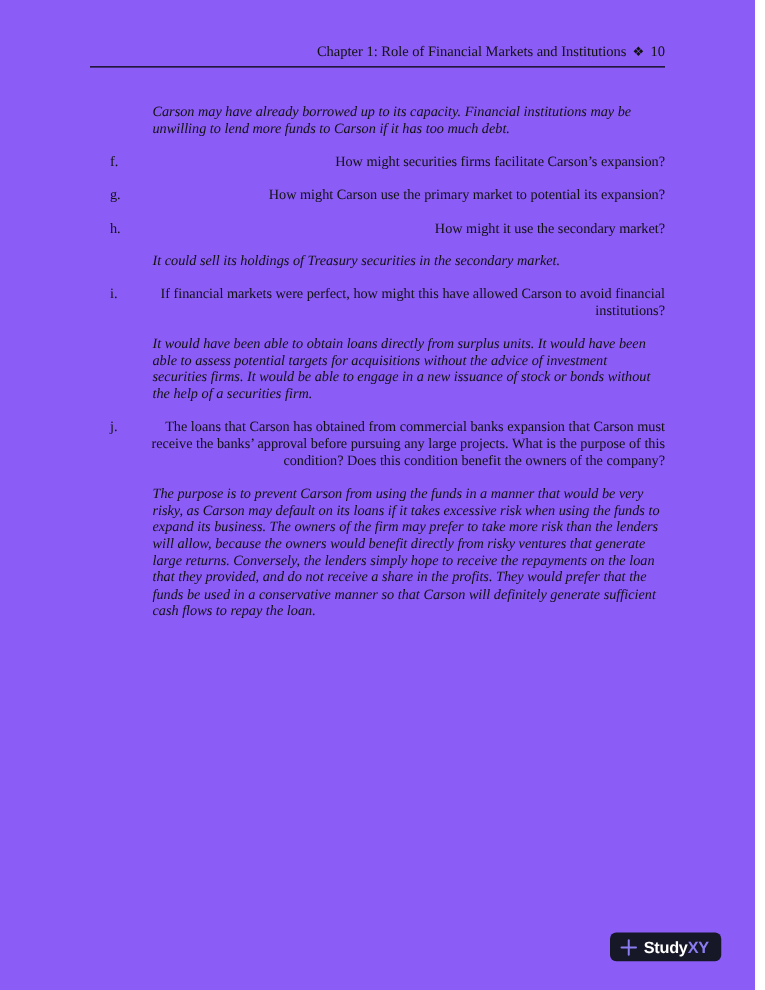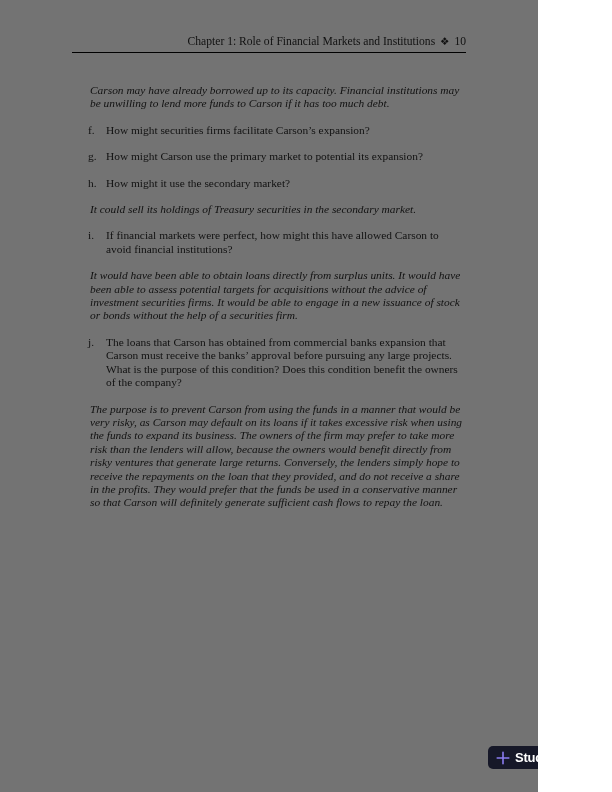--- a/index.html
+++ b/index.html
@@ -2,27 +2,26 @@
 <html><head>
 <meta charset="utf-8">
 <style>
   html, body {
     margin: 0;
     padding: 0;
     background: #ffffff;
   }
   .page {
     position: relative;
-    width: 492px;
+    width: 604px;
     height: 792px;
-    background: #737373;
+    background: #8b5cf6;
     font-family: "Liberation Serif", serif;
     color: #111111;
     overflow: hidden;
-    padding-left: 46px;
   }
   .header {
     position: absolute;
     left: 72px;
     right: 72px;
     top: 35px;
     text-align: right;
     font-size: 11.6px;
     line-height: 13px;
     border-bottom: 1.6px solid #000000;
@@ -43,23 +42,23 @@
     line-height: 13.4px;
   }
   .block { margin-bottom: 13px; }
   .question { display: flex; font-style: normal; }
   .q-letter {
     width: 34px;
     padding-left: 16px;
     box-sizing: border-box;
     flex: 0 0 34px;
   }
-  .q-text { flex: 1; }
+  .q-text { flex: 1; text-align: right; }
   .answer {
-    margin-left: 18px;
+    margin-left: 50px;
     font-style: italic;
   }
   .badge {
     position: absolute;
     left: 488px;
     top: 746px;
     height: 23px;
     display: inline-flex;
     align-items: center;
     gap: 5px;

